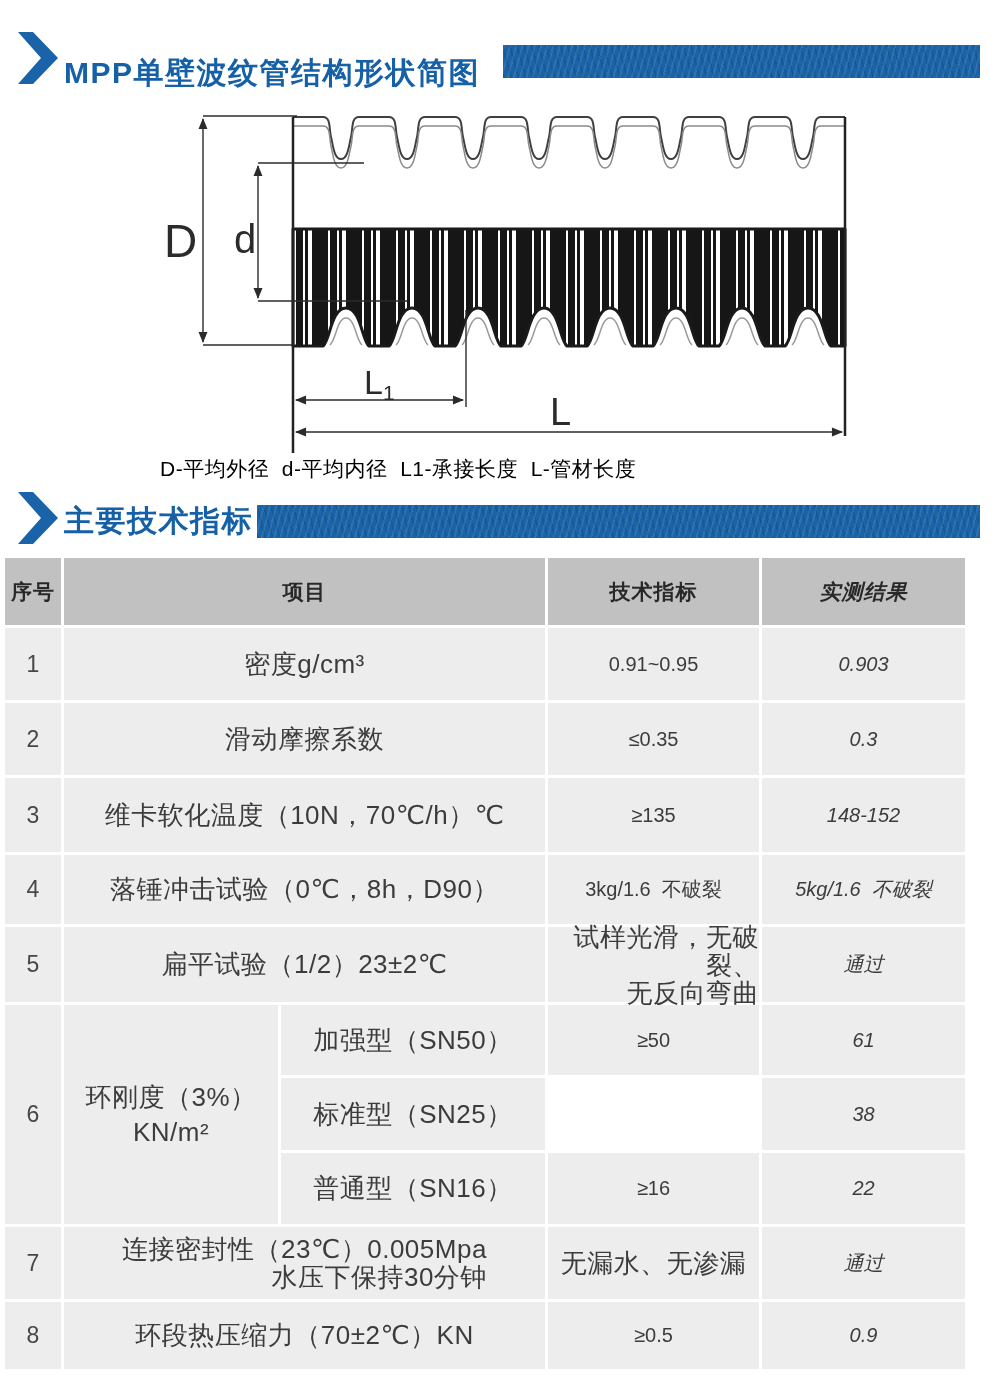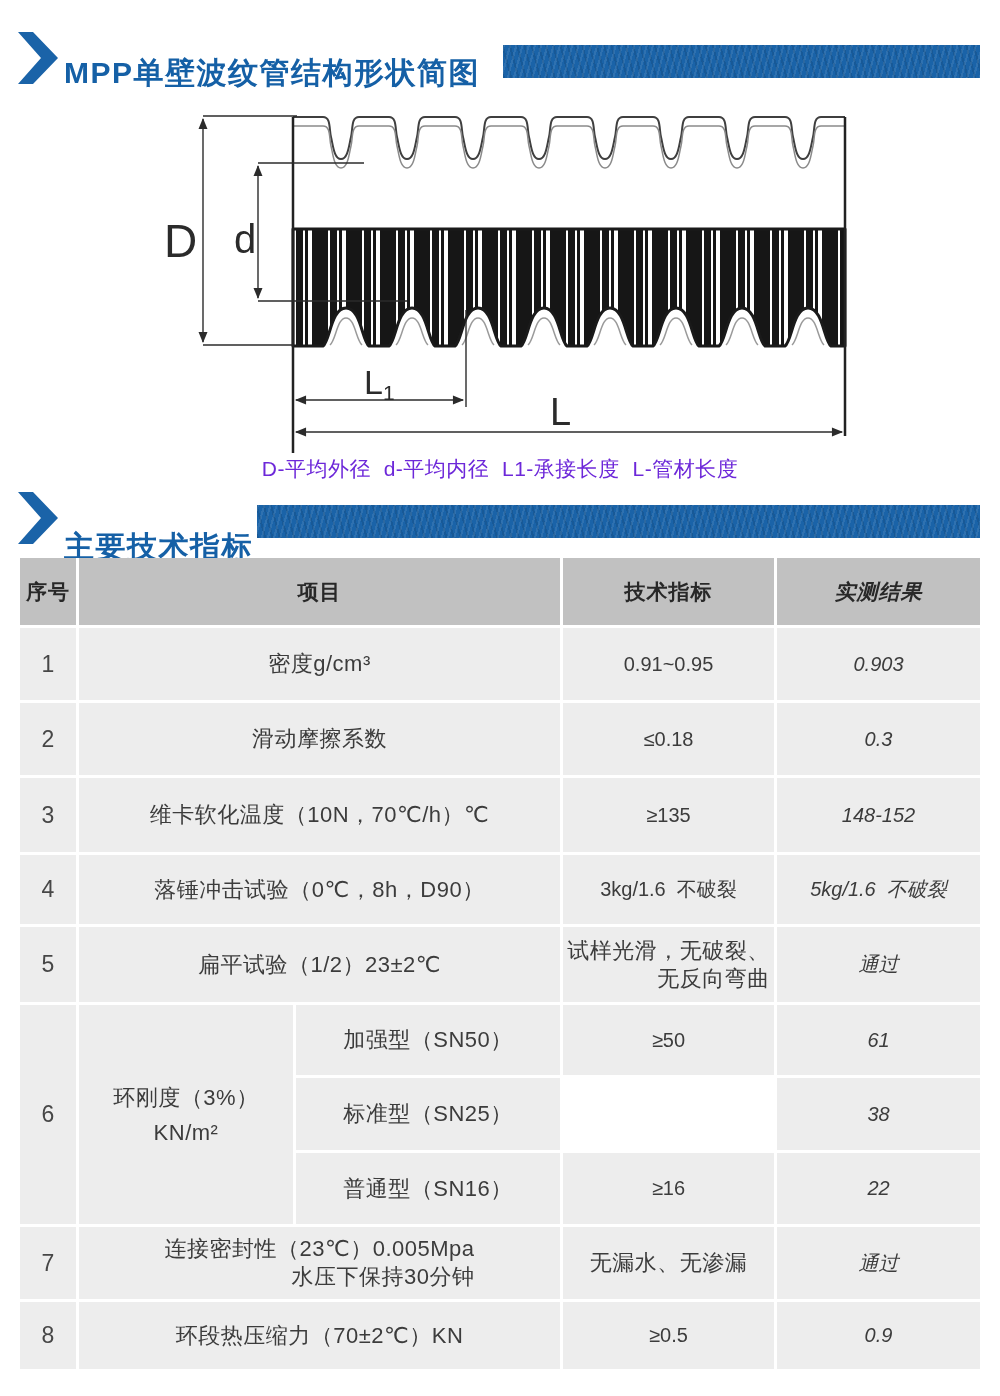--- a/index.html
+++ b/index.html
@@ -9,47 +9,47 @@
   }
   
   .chev{position:absolute;left:18px;width:40px;height:52px;}
   #chev1{top:32px;}
   #chev2{top:492px;}
   .sec-title{
     position:absolute;left:64px;font-size:30px;font-weight:bold;color:#1560a6;
     letter-spacing:1.5px;line-height:34px;white-space:nowrap;
   }
   #title1{top:46px;margin-top:10px;}
-  #title2{top:530px;}
+  #title2{top:504px;}
   .bar{
     position:absolute;height:33px;right:20px;background-color:#1a63a8;
     background-image:
       repeating-linear-gradient(105deg, rgba(255,255,255,.09) 0 2px, rgba(255,255,255,0) 2px 6px),
       repeating-linear-gradient(75deg, rgba(0,0,0,.10) 0 2px, rgba(0,0,0,0) 2px 7px);
   }
   #bar1{left:503px;top:45px;}
   #bar2{left:257px;top:505px;}
   
   #diagram{position:absolute;left:150px;top:105px;width:700px;height:355px;}
   #caption{
-    position:absolute;left:150px;top:455px;width:700px;text-align:center;
-    font-size:21px;color:#6d28d9;white-space:pre;letter-spacing:0.5px;
+    position:absolute;left:160px;top:455px;width:700px;text-align:left;
+    font-size:21px;color:#000000;white-space:pre;letter-spacing:0.5px;
   }
   
   #spec-table{
-    position:absolute;left:20px;top:558px;width:960px;
+    position:absolute;left:5px;top:558px;width:960px;
     display:grid;
     grid-template-columns:56px 214px 264px 211px 203px;
     grid-template-rows:67px 72px 72px 74px 69px 75px 70px 72px 71px 72px 67px;
     gap:3px;background:#ffffff;
   }
   .c{display:flex;align-items:center;justify-content:center;background:#ededed;text-align:center;}
   .hc{background:#c1c1c1;font-weight:bold;font-size:21px;color:#282828;letter-spacing:1px;}
   .no{font-size:23px;color:#474747;}
-  .item{font-size:22px;color:#3c3c3c;letter-spacing:0.5px;}
+  .item{font-size:26px;color:#3c3c3c;letter-spacing:0.5px;}
   .val{font-size:20px;color:#3c3c3c;white-space:pre;}
   .span-item{grid-column:2/4;}
   .col1{grid-column:1;} .col3{grid-column:3;} .col4{grid-column:4;} .col5{grid-column:5;font-style:italic;}
   .two-line{display:block;text-align:right;line-height:28px;}
   .ring{line-height:35px;text-align:center;}
   #r6-no{grid-row:7/10;grid-column:1;}
   #r6-ring{grid-row:7/10;grid-column:2;}
 </style>
 </head>
 <body>
@@ -146,21 +146,21 @@
   <div class="c hc col4">技术指标</div>
   <div class="c hc col5">实测结果</div>
 
   <div class="c no col1">1</div>
   <div class="c item span-item">密度g/cm³</div>
   <div class="c val col4">0.91~0.95</div>
   <div class="c val col5">0.903</div>
 
   <div class="c no col1">2</div>
   <div class="c item span-item">滑动摩擦系数</div>
-  <div class="c val col4">≤0.18</div>
+  <div class="c val col4">≤0.35</div>
   <div class="c val col5">0.3</div>
 
   <div class="c no col1">3</div>
   <div class="c item span-item">维卡软化温度（10N，70℃/h）℃</div>
   <div class="c val col4">≥135</div>
   <div class="c val col5">148-152</div>
 
   <div class="c no col1">4</div>
   <div class="c item span-item">落锤冲击试验（0℃，8h，D90）</div>
   <div class="c val col4">3kg/1.6  不破裂</div>

